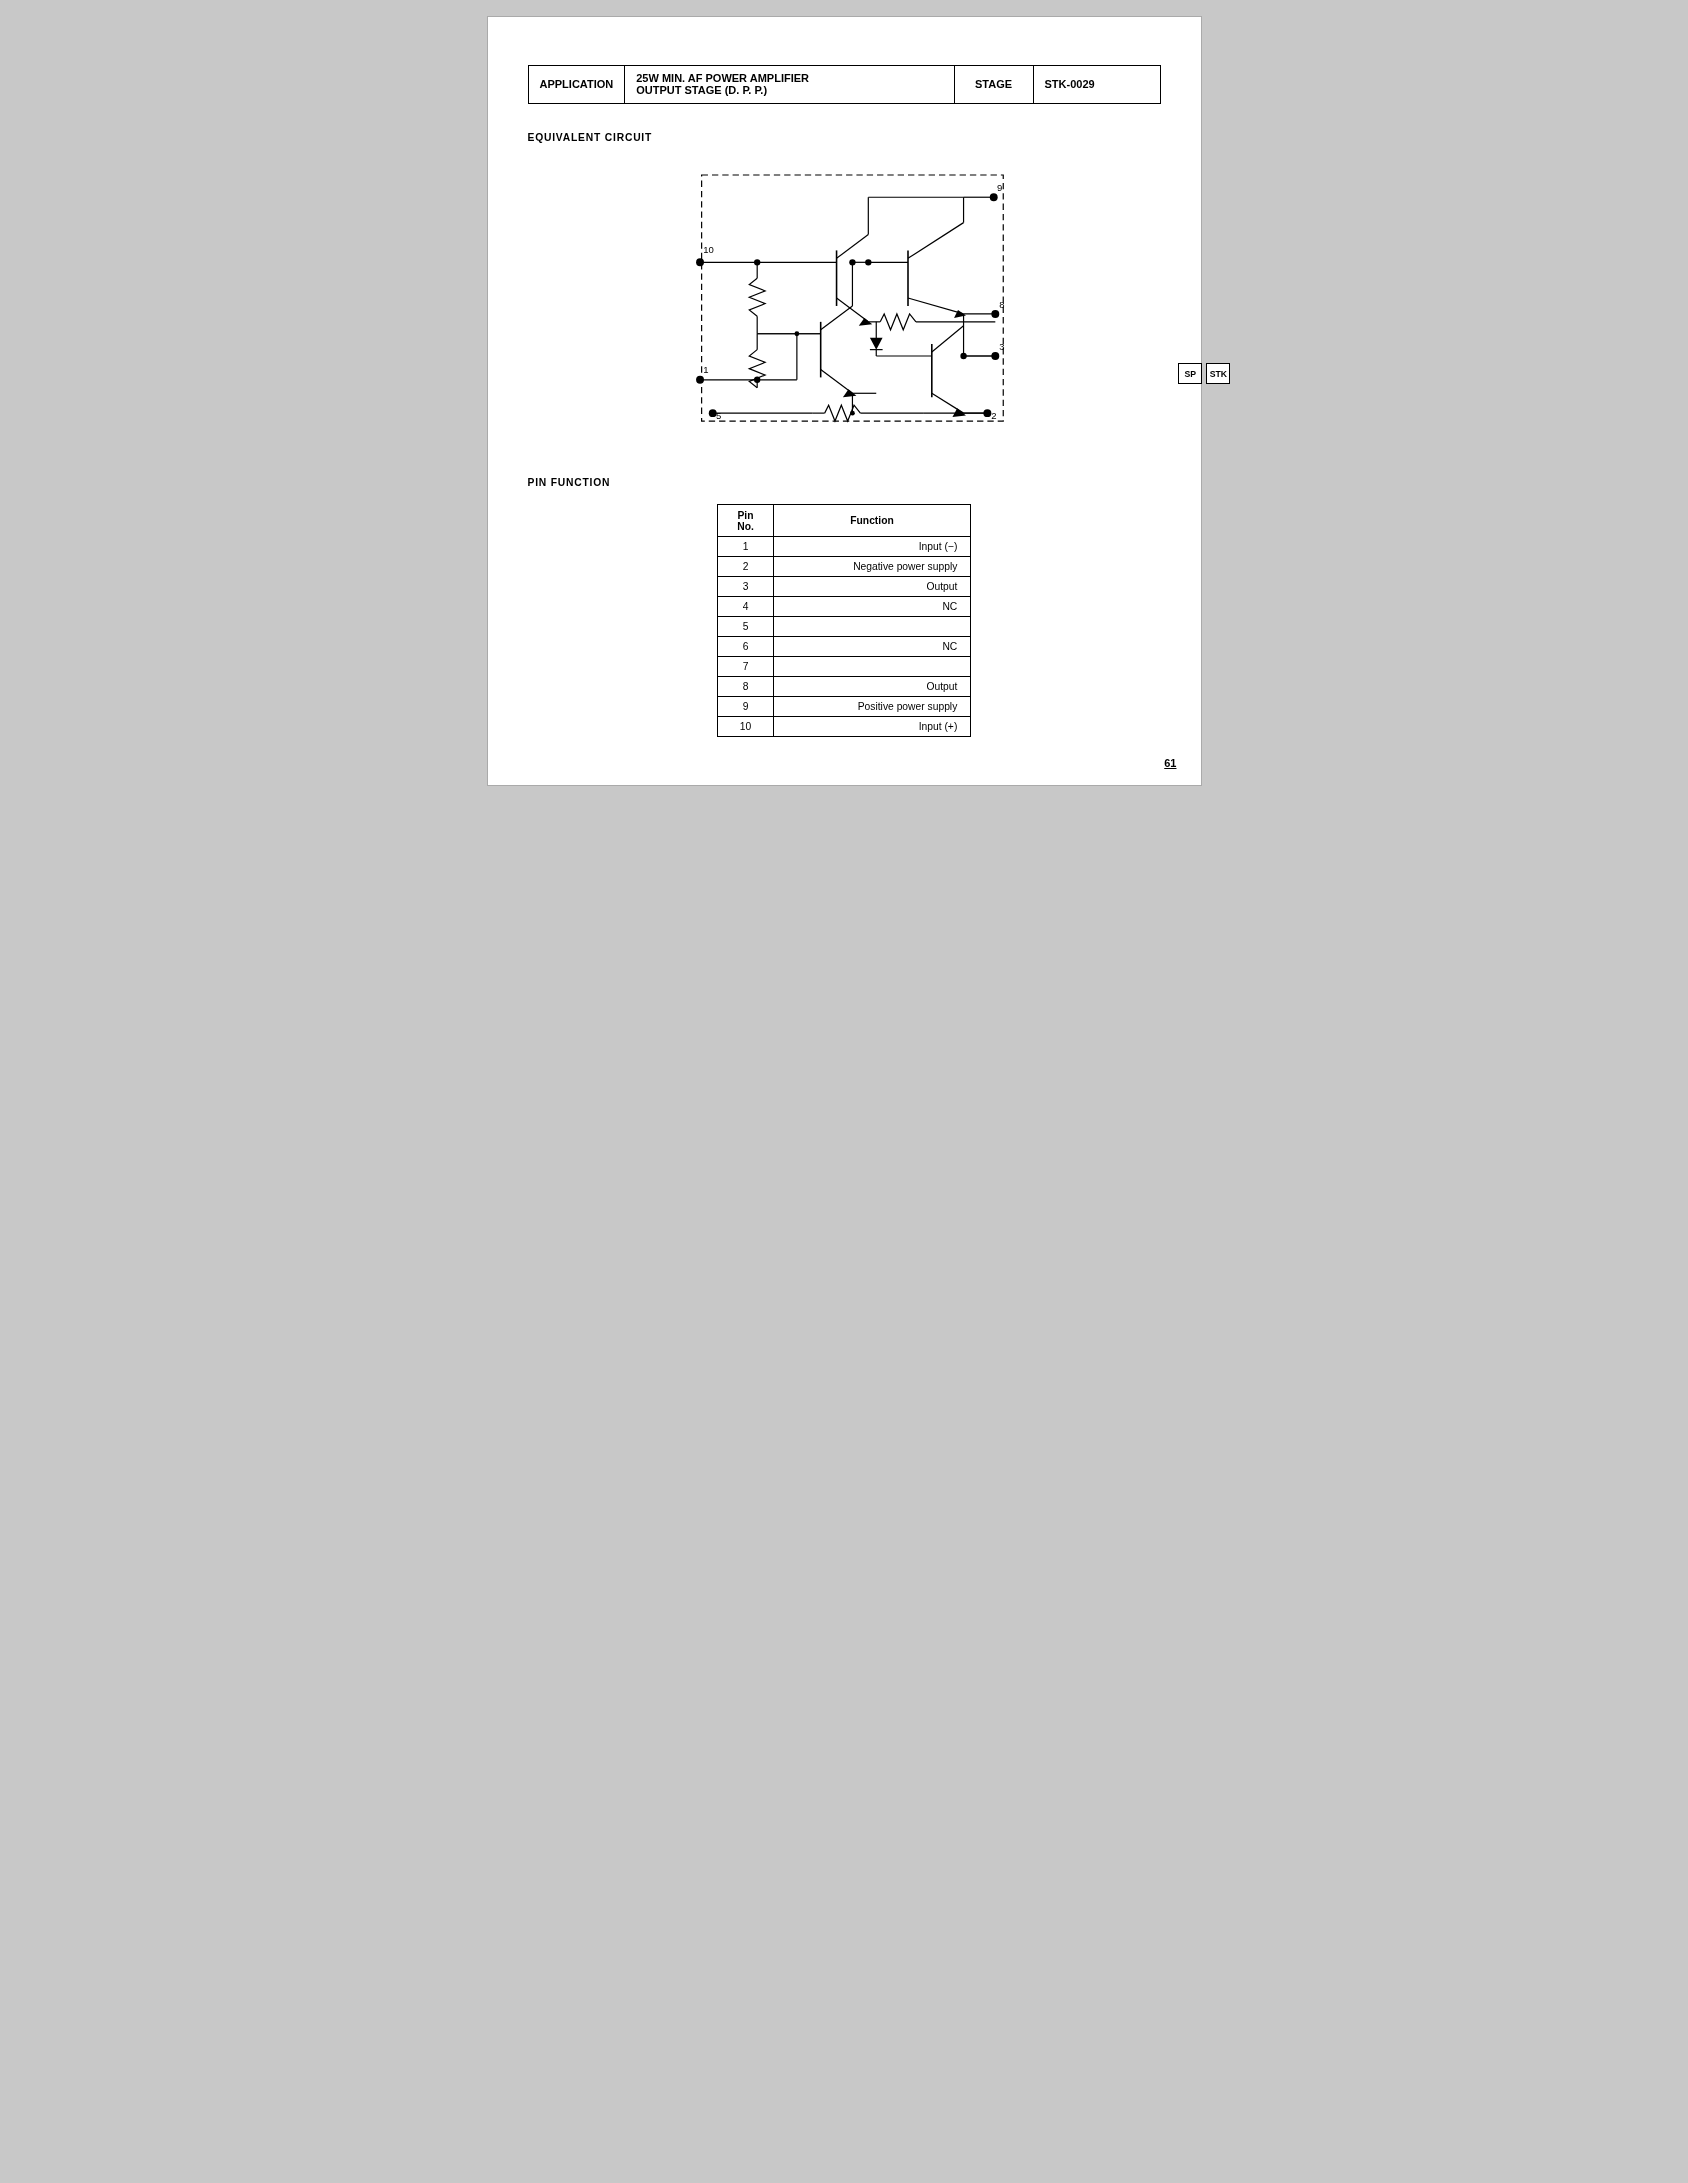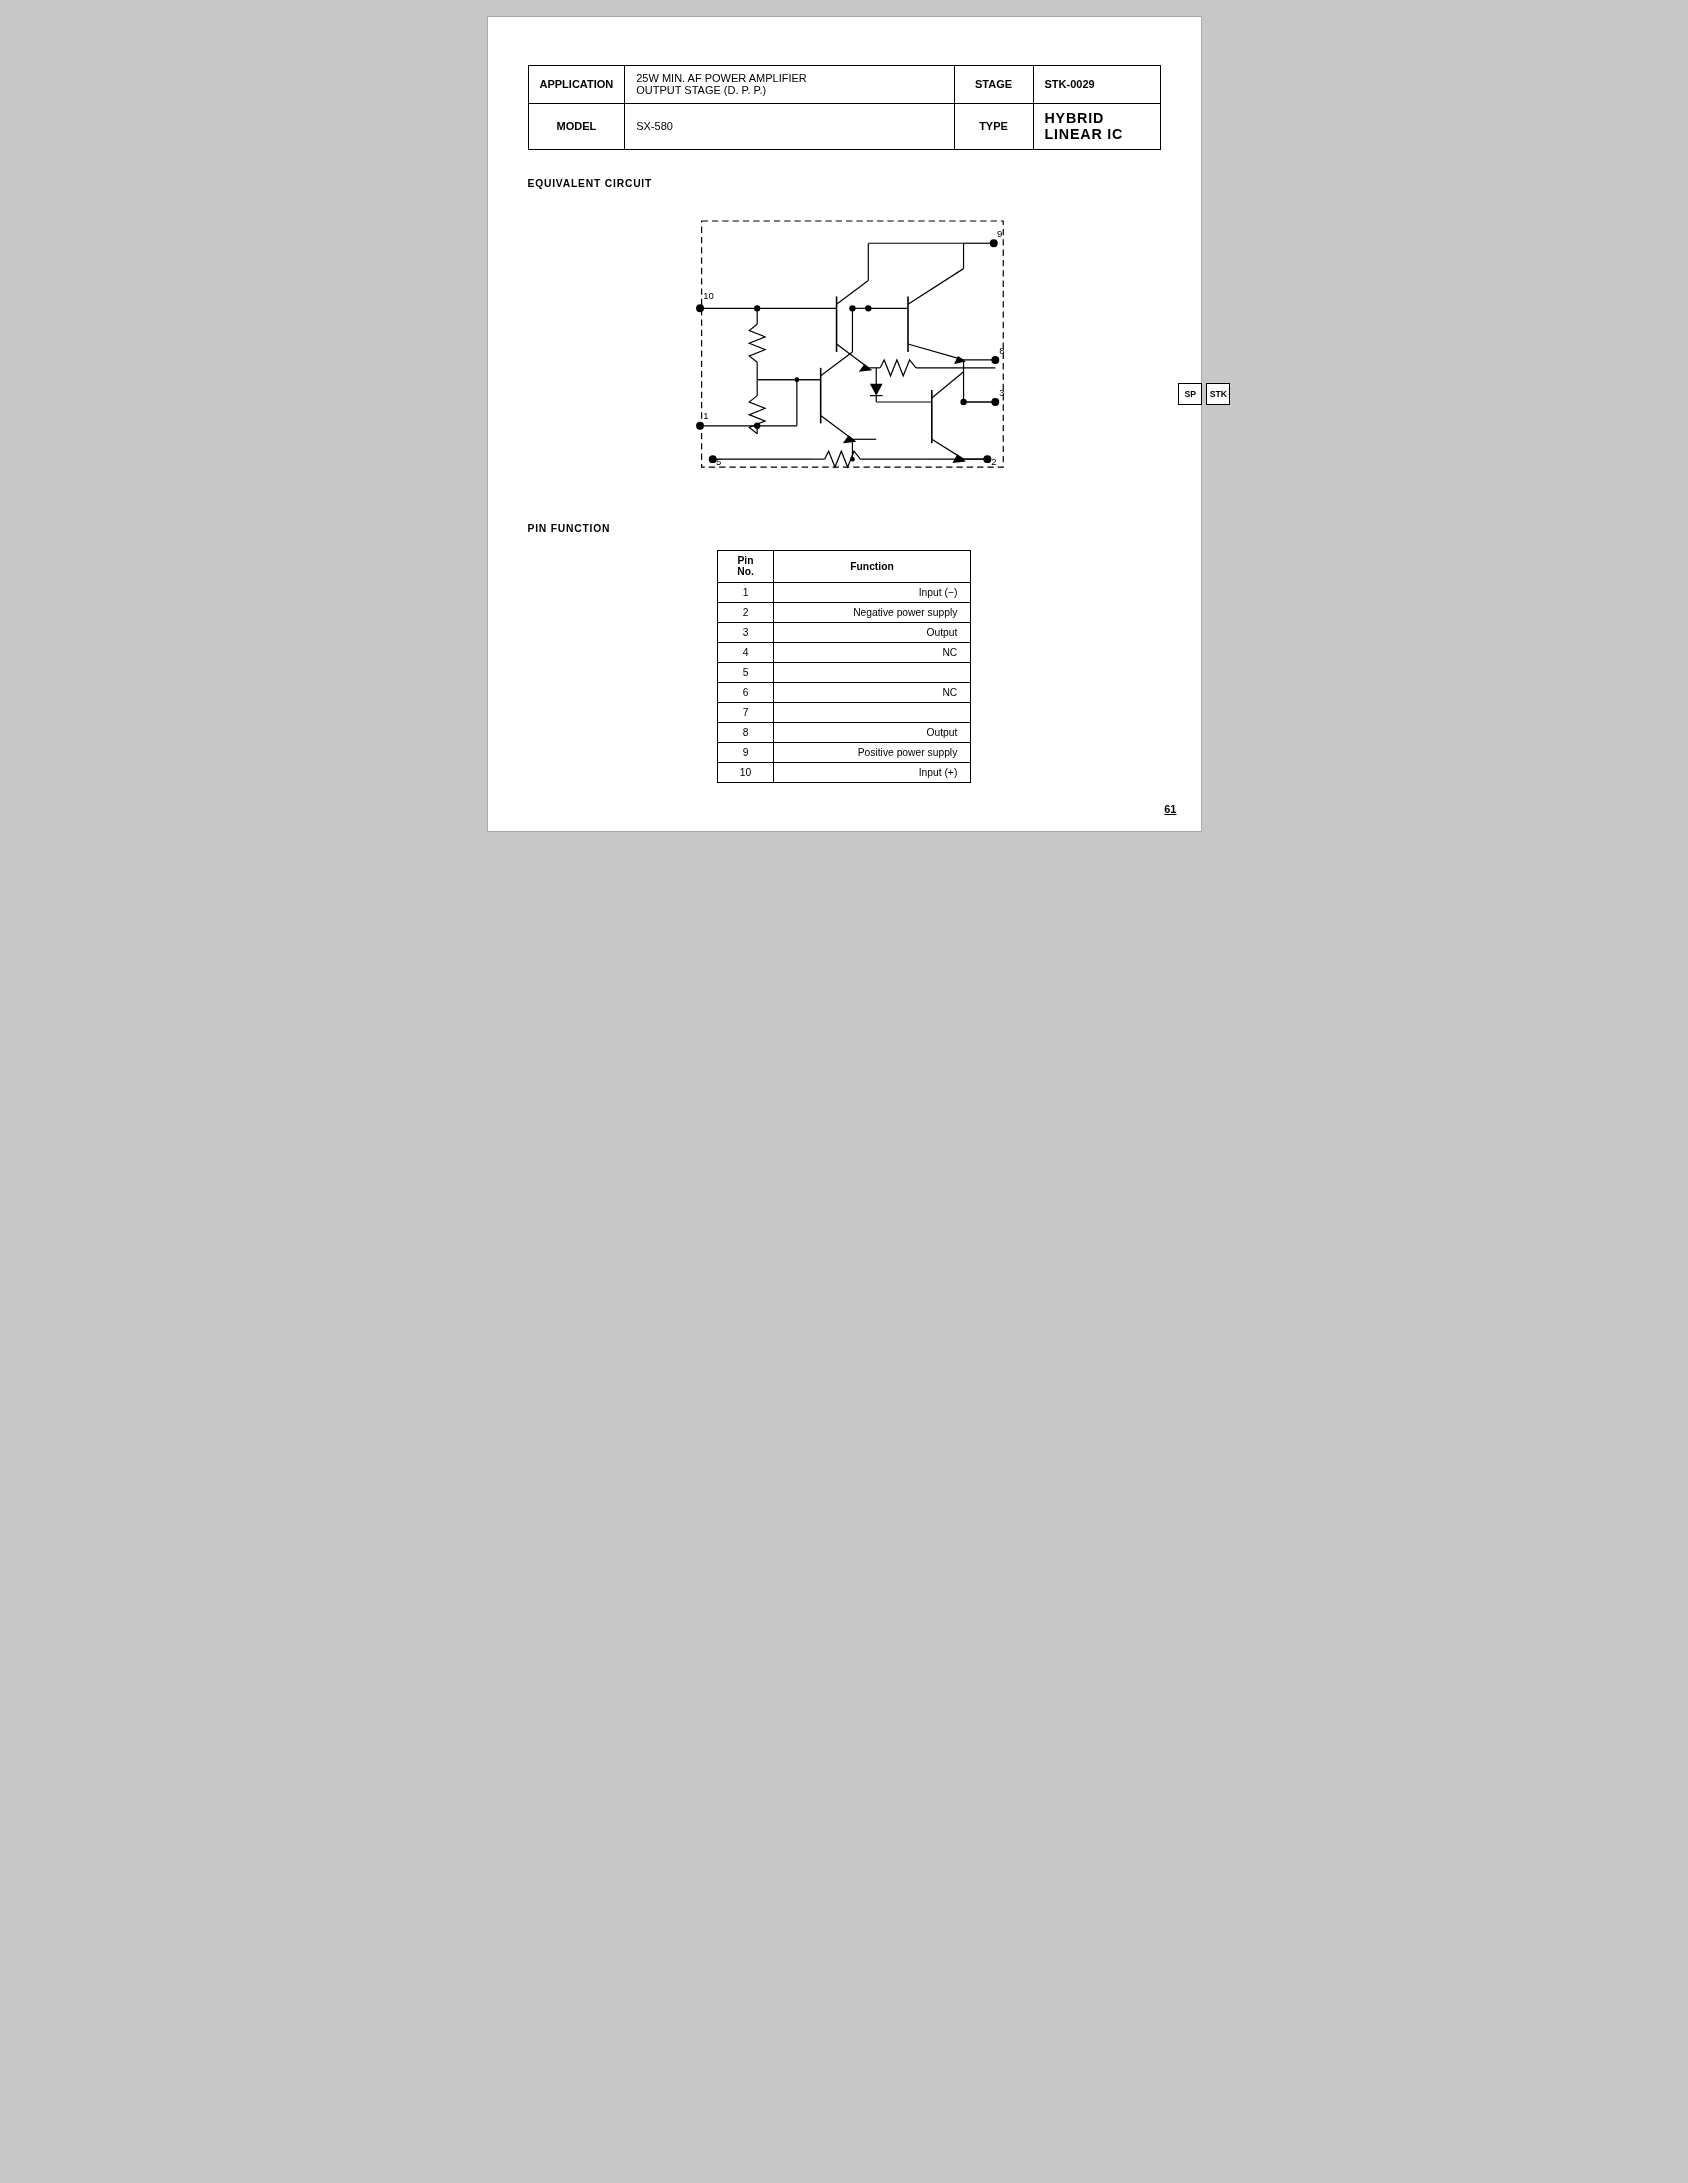--- a/index.html
+++ b/index.html
@@ -33,21 +33,21 @@
       font-weight: bold;
       vertical-align: middle;
     }
     .header-table td.label-cell {
       background: #fff;
       font-weight: bold;
       width: 95px;
       text-align: center;
     }
     .header-table td.value-cell {
-      font-weight: normal;
+      font-weight: bold;
     }
     .header-table td.name-label {
       font-weight: bold;
       text-align: center;
       width: 79px;
     }
     .header-table td.name-value {
       font-weight: bold;
       text-align: left;
       width: 127px;
@@ -149,26 +149,20 @@
   <table class="header-table">
     <tbody>
         <tr>
       <td class="label-cell">APPLICATION</td>
       <td class="value-cell">
         <span>25W MIN. AF POWER AMPLIFIER</span><br>
         <span>OUTPUT STAGE (D. P. P.)</span>
       </td>
       <td class="name-label">STAGE</td>
       <td class="name-value">STK-0029</td>
-    </tr>
-    <tr>
-      <td class="label-cell">MODEL</td>
-      <td class="value-cell">SX-580</td>
-      <td class="name-label">TYPE</td>
-      <td class="type-value">HYBRID LINEAR IC</td>
     </tr>
   </tbody>
     </table>
 
   <div class="section-title">EQUIVALENT CIRCUIT</div>
 
   <div class="circuit-area">
 
     <svg class="circuit-svg" viewBox="0 0 480 360" xmlns="http://www.w3.org/2000/svg">
 

